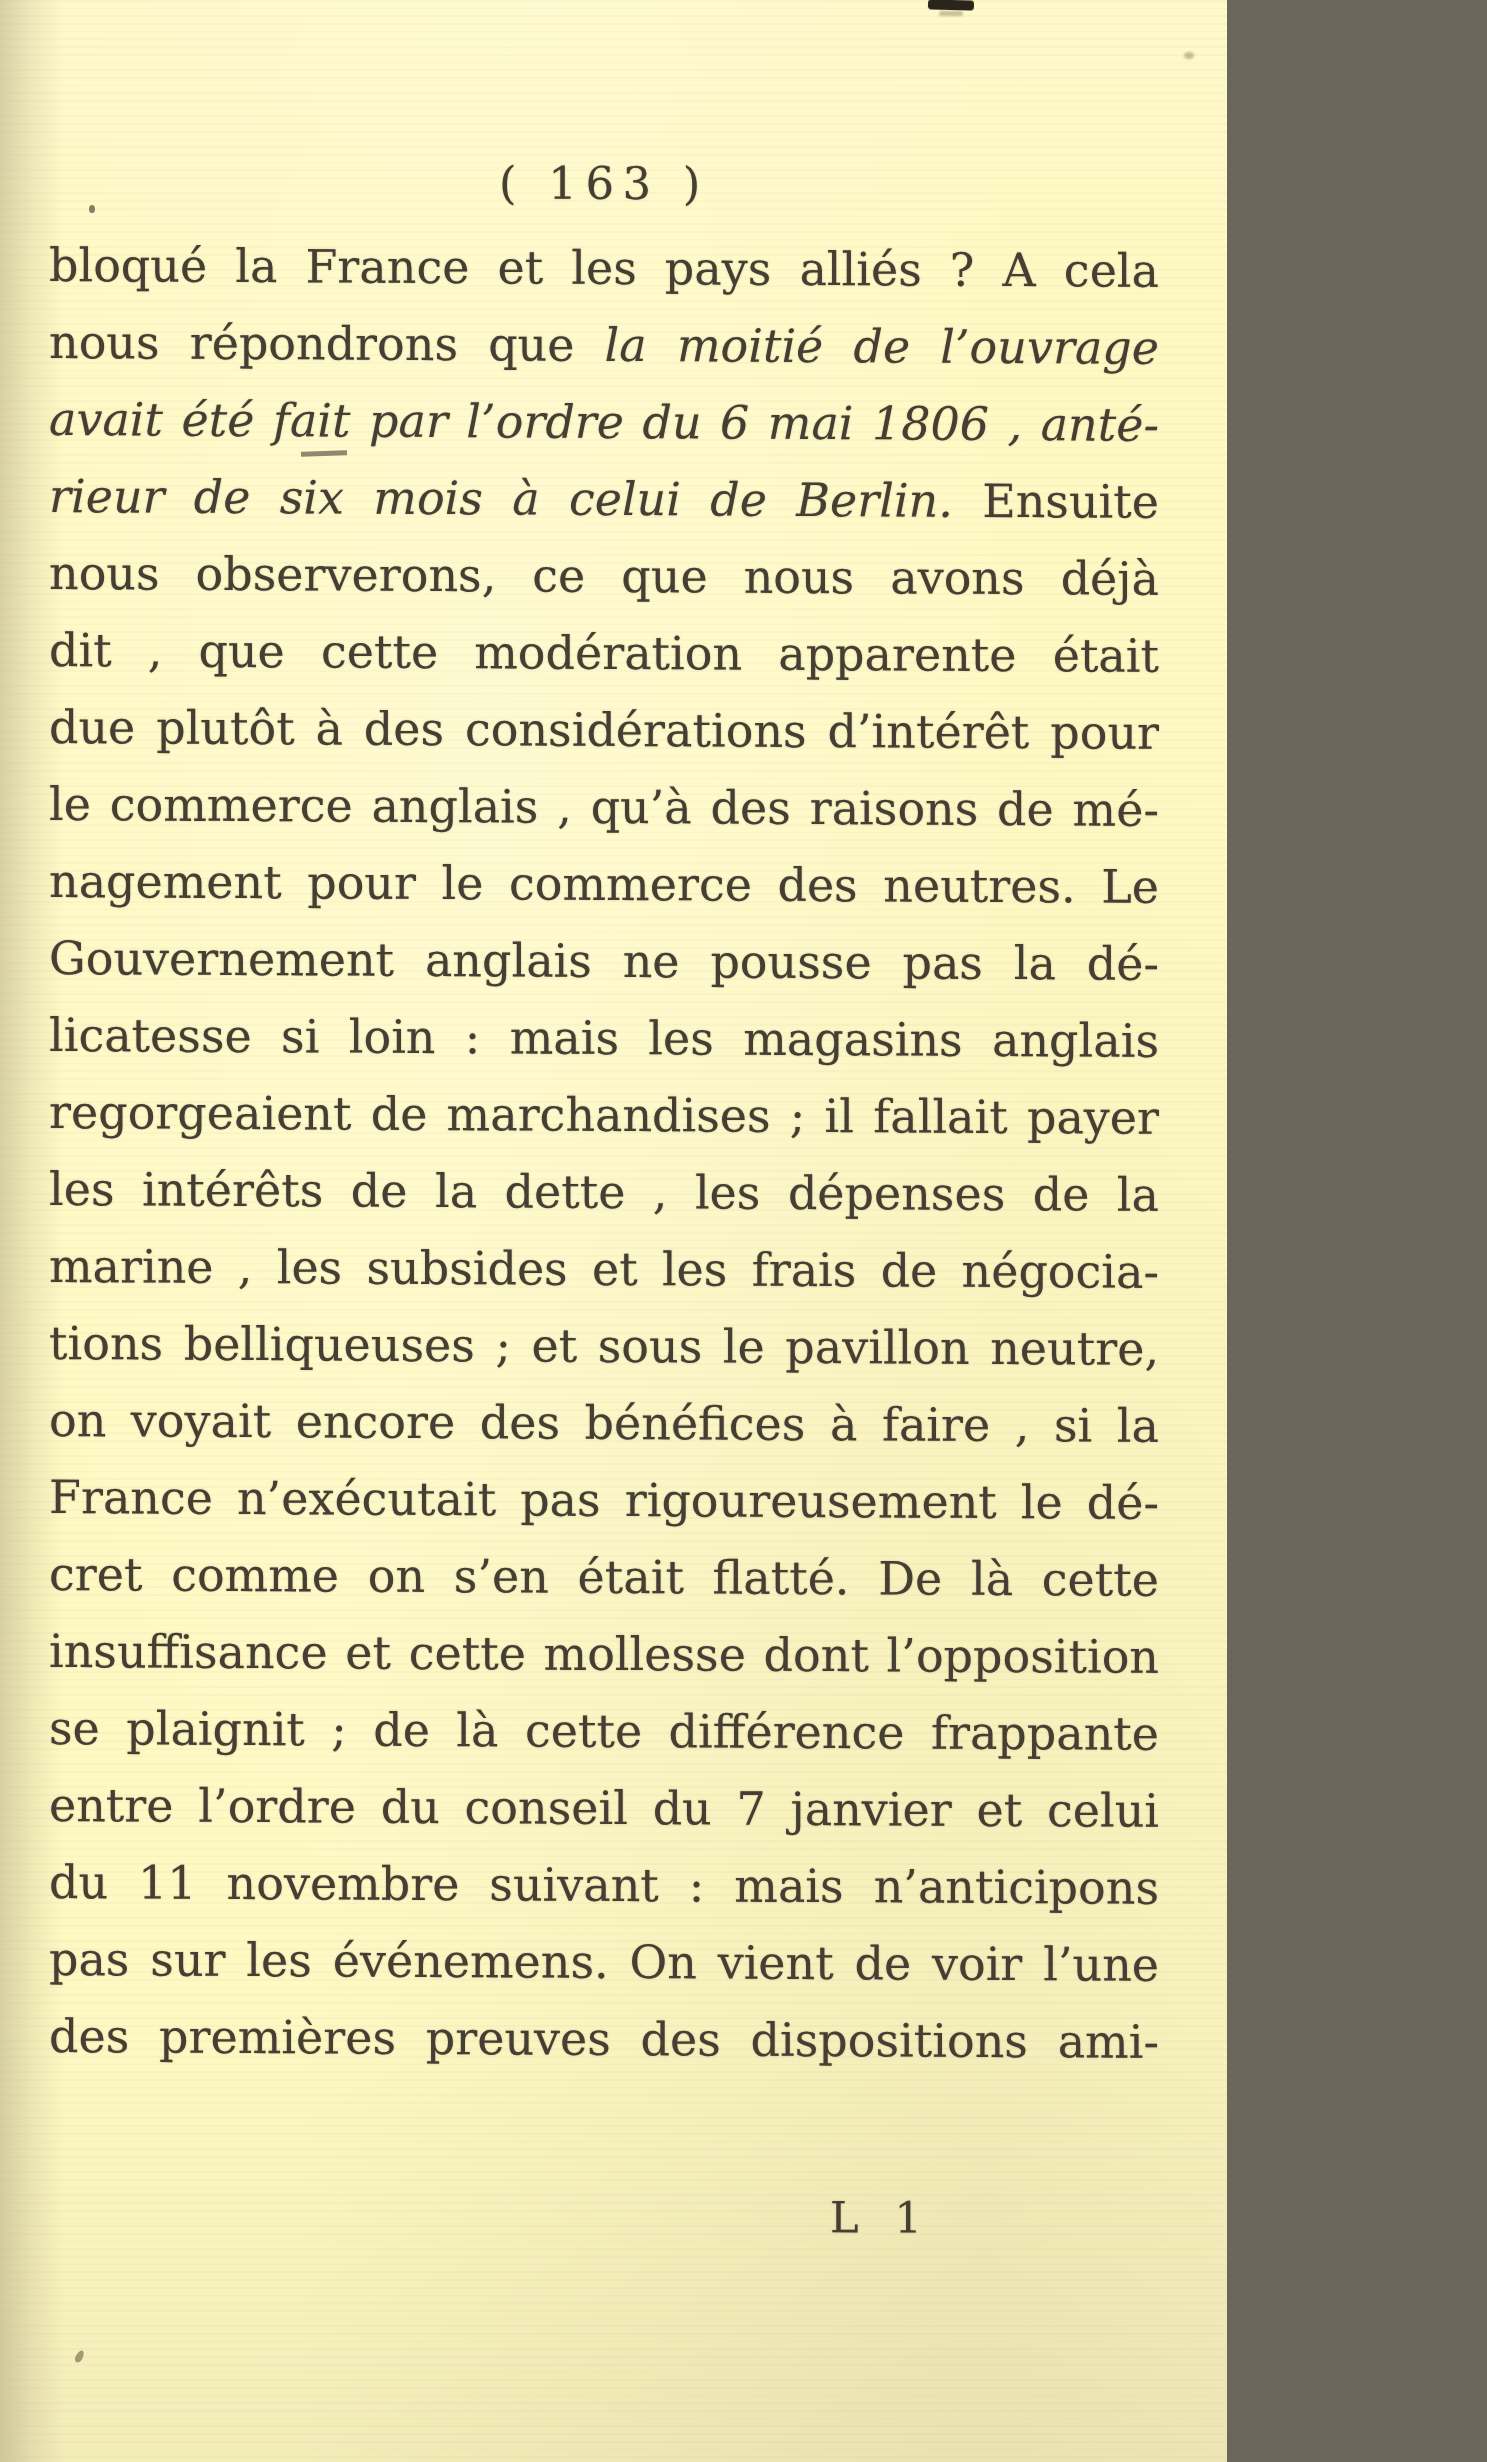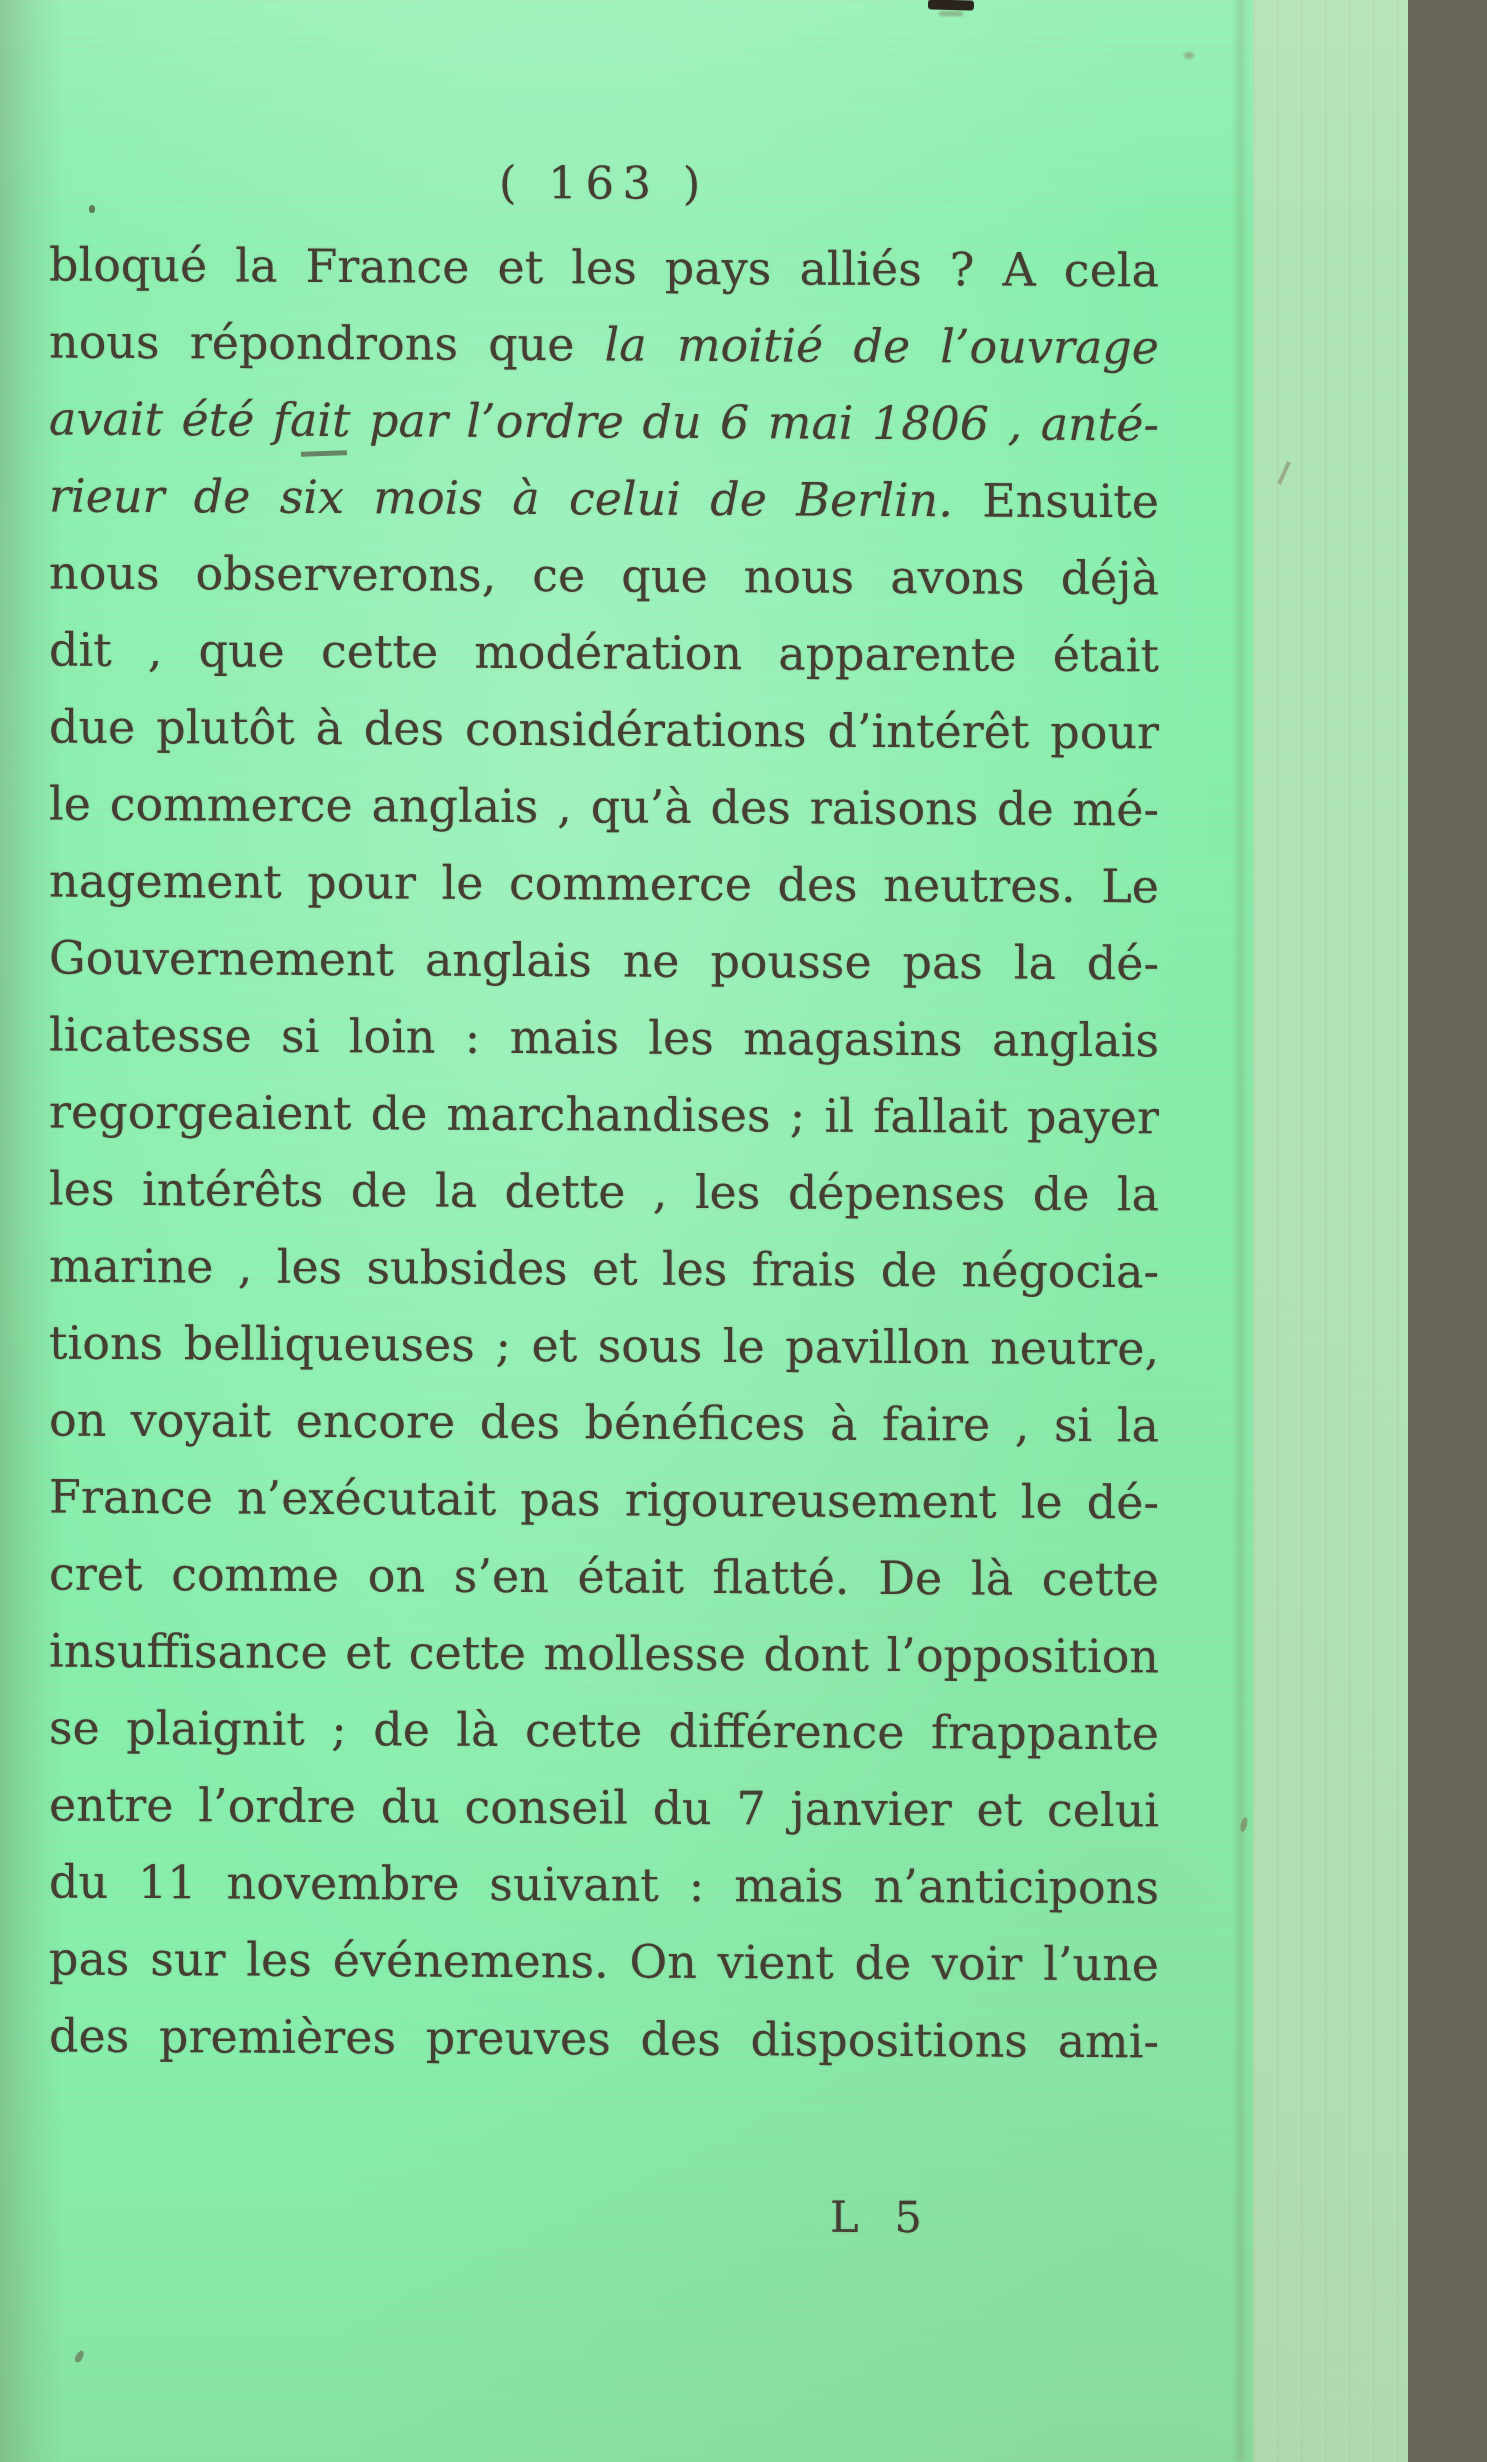--- a/index.html
+++ b/index.html
@@ -1,19 +1,19 @@
 <!DOCTYPE html>
 <html style="font-size:13.8px"><head>
 <meta charset="utf-8">
 <style>
   html,body{margin:0;padding:0;background:#6b665c;}
   .page{
     position:relative;
-    width:1408px;height:2462px;
-    background:#86efac;
+    width:1227px;height:2462px;
+    background:#fef9c3;
     overflow:hidden;
     font-family:"DejaVu Serif","Liberation Serif",serif;
   }
   .texture{
     position:absolute;left:0;top:0;width:100%;height:100%;
     background:
       radial-gradient(ellipse at 40% 30%, rgba(255,255,255,0.22), rgba(255,255,255,0) 55%),
       radial-gradient(ellipse at 80% 90%, rgba(150,132,100,0.10), rgba(150,132,100,0) 50%),
       repeating-linear-gradient(180deg, rgba(190,176,146,0.08) 0px, rgba(190,176,146,0.08) 1.7px, rgba(0,0,0,0) 1.7px, rgba(0,0,0,0) 7.7px),
       linear-gradient(90deg, rgba(105,90,66,0.26) 0px, rgba(105,90,66,0.10) 33px, rgba(0,0,0,0) 64px),
@@ -98,16 +98,16 @@
       <div class="line"><span class="r">France n’exécutait pas rigoureusement le dé-</span></div>
       <div class="line"><span class="r">cret comme on s’en était flatté. De là cette</span></div>
       <div class="line"><span class="r">insuffisance et cette mollesse dont l’opposition</span></div>
       <div class="line"><span class="r">se plaignit ; de là cette différence frappante</span></div>
       <div class="line"><span class="r">entre l’ordre du conseil du 7 janvier et celui</span></div>
       <div class="line"><span class="r">du 11 novembre suivant : mais n’anticipons</span></div>
       <div class="line"><span class="r">pas sur les événemens. On vient de voir l’une</span></div>
       <div class="line"><span class="r">des premières preuves des dispositions ami-</span></div>
     </div>
 
-    <div class="signature">L 5</div>
+    <div class="signature">L 1</div>
   </div>
 </div>
 
 
 </body></html>

